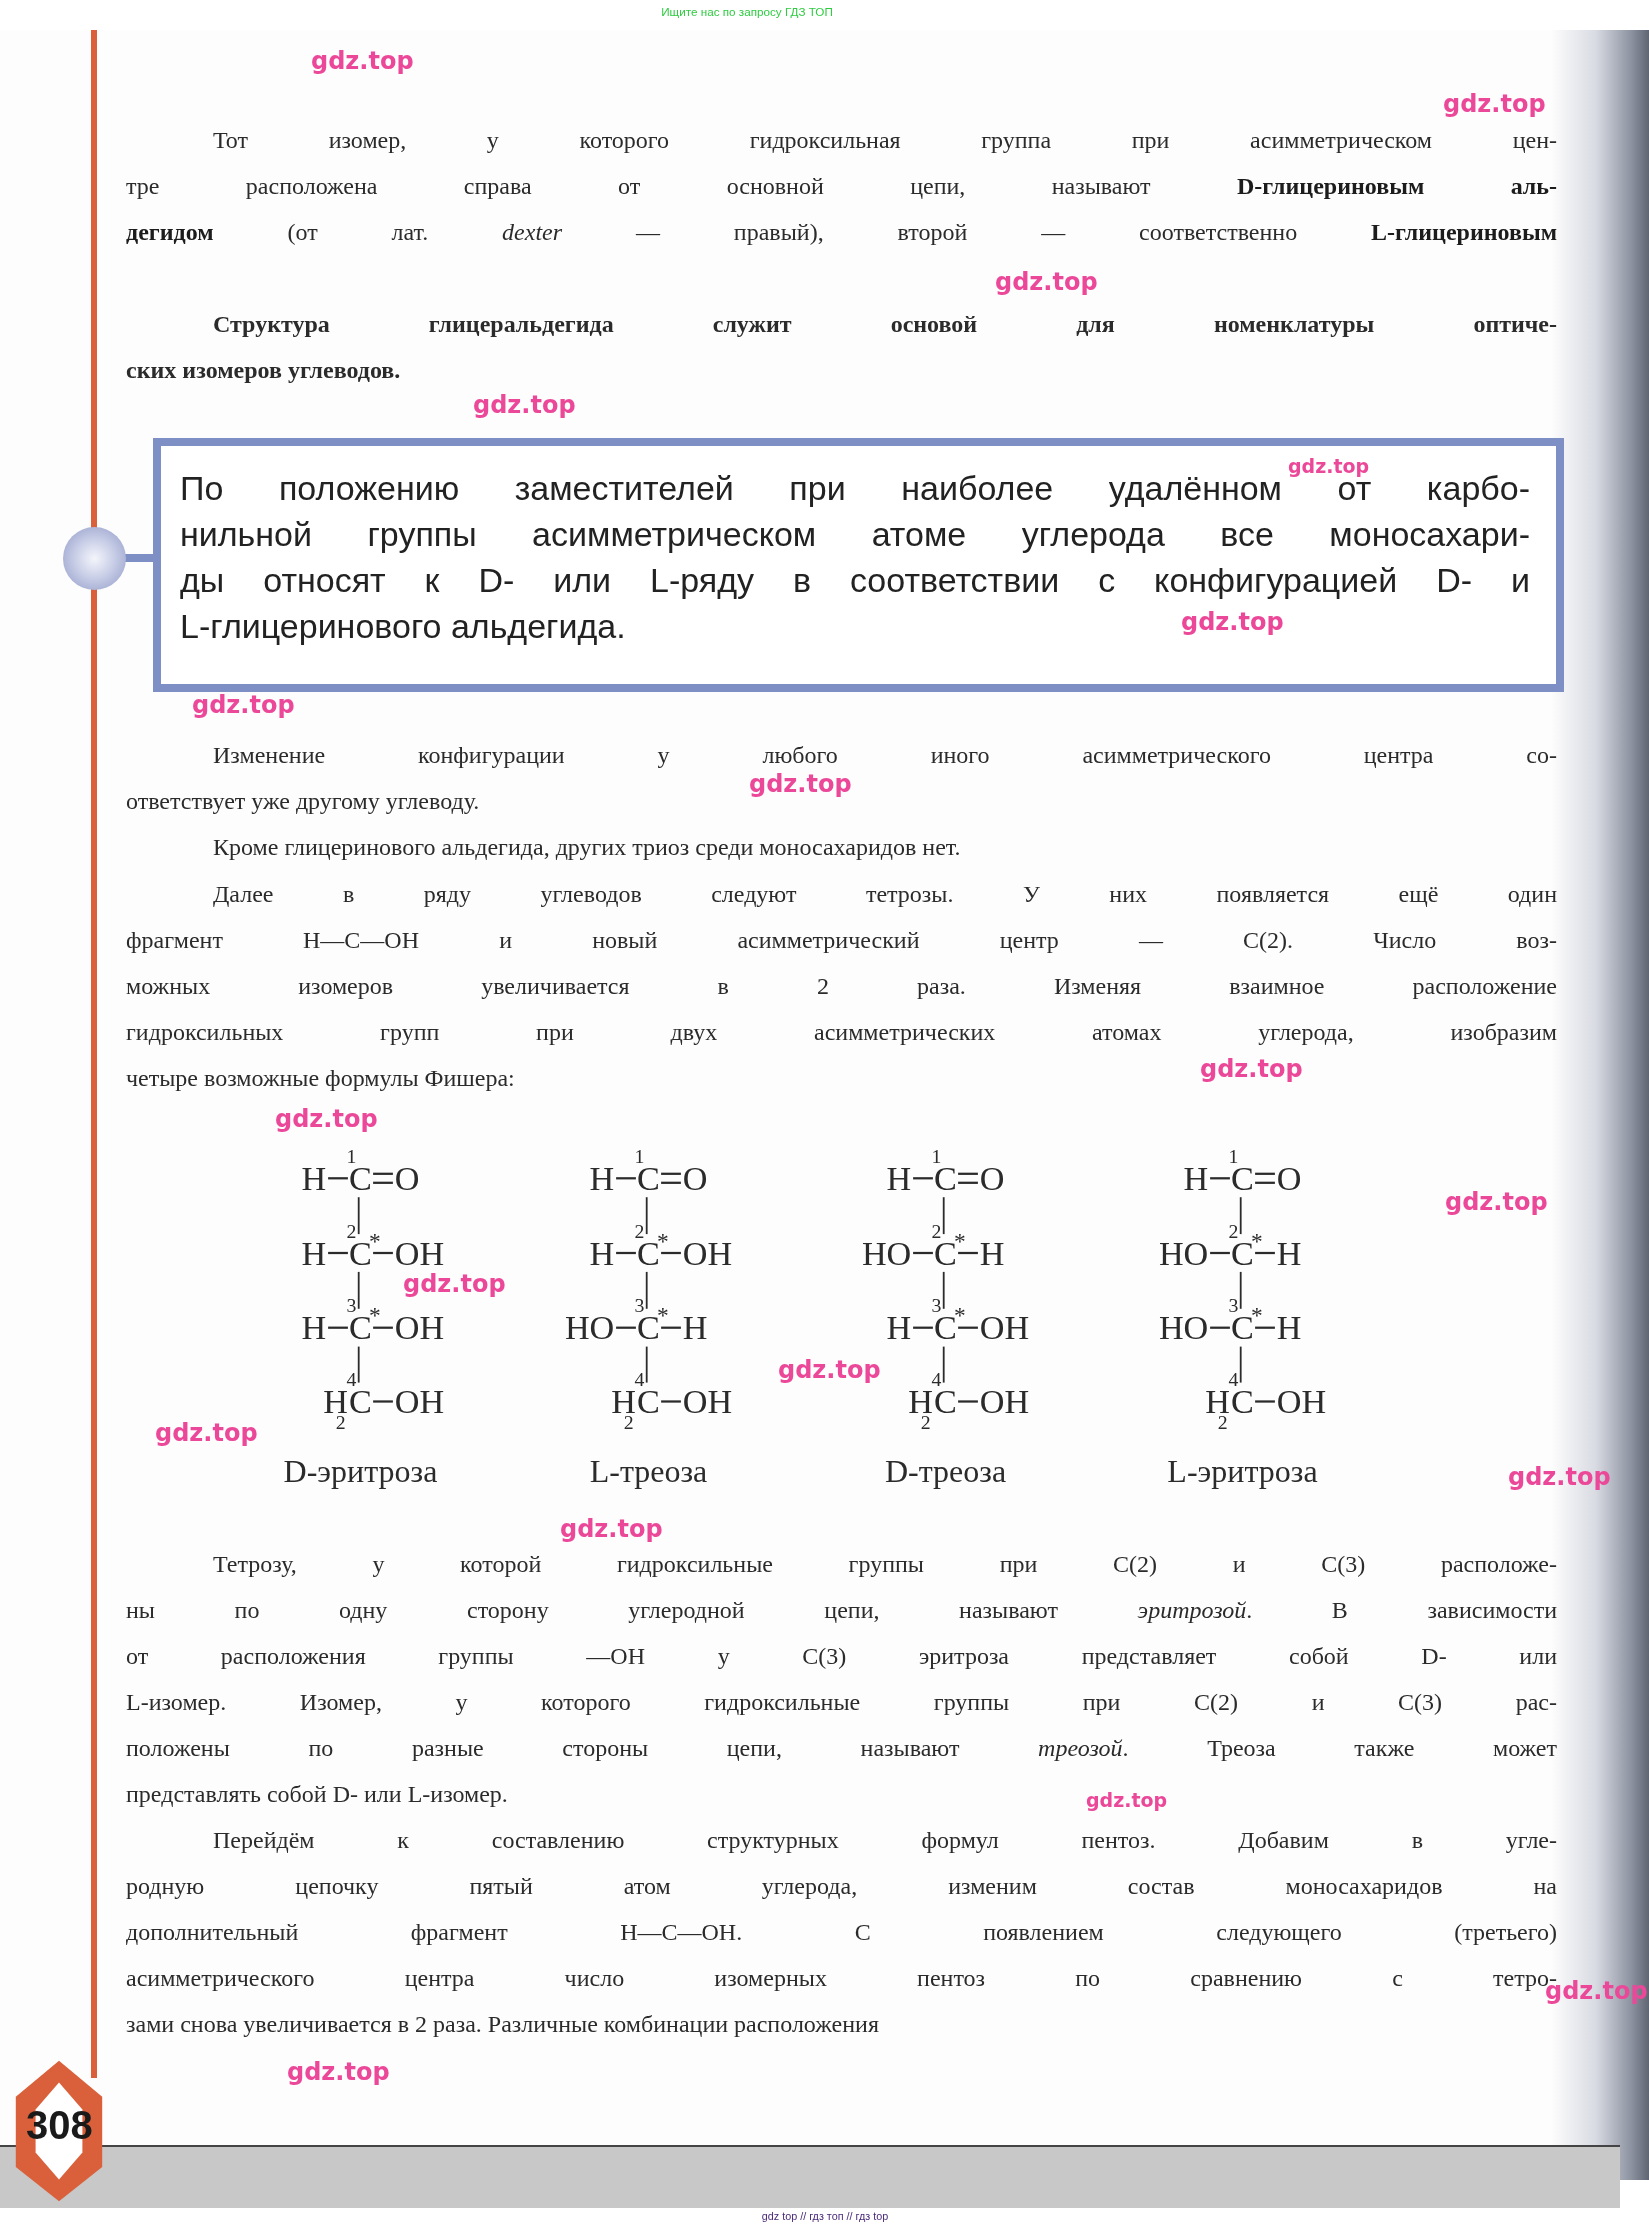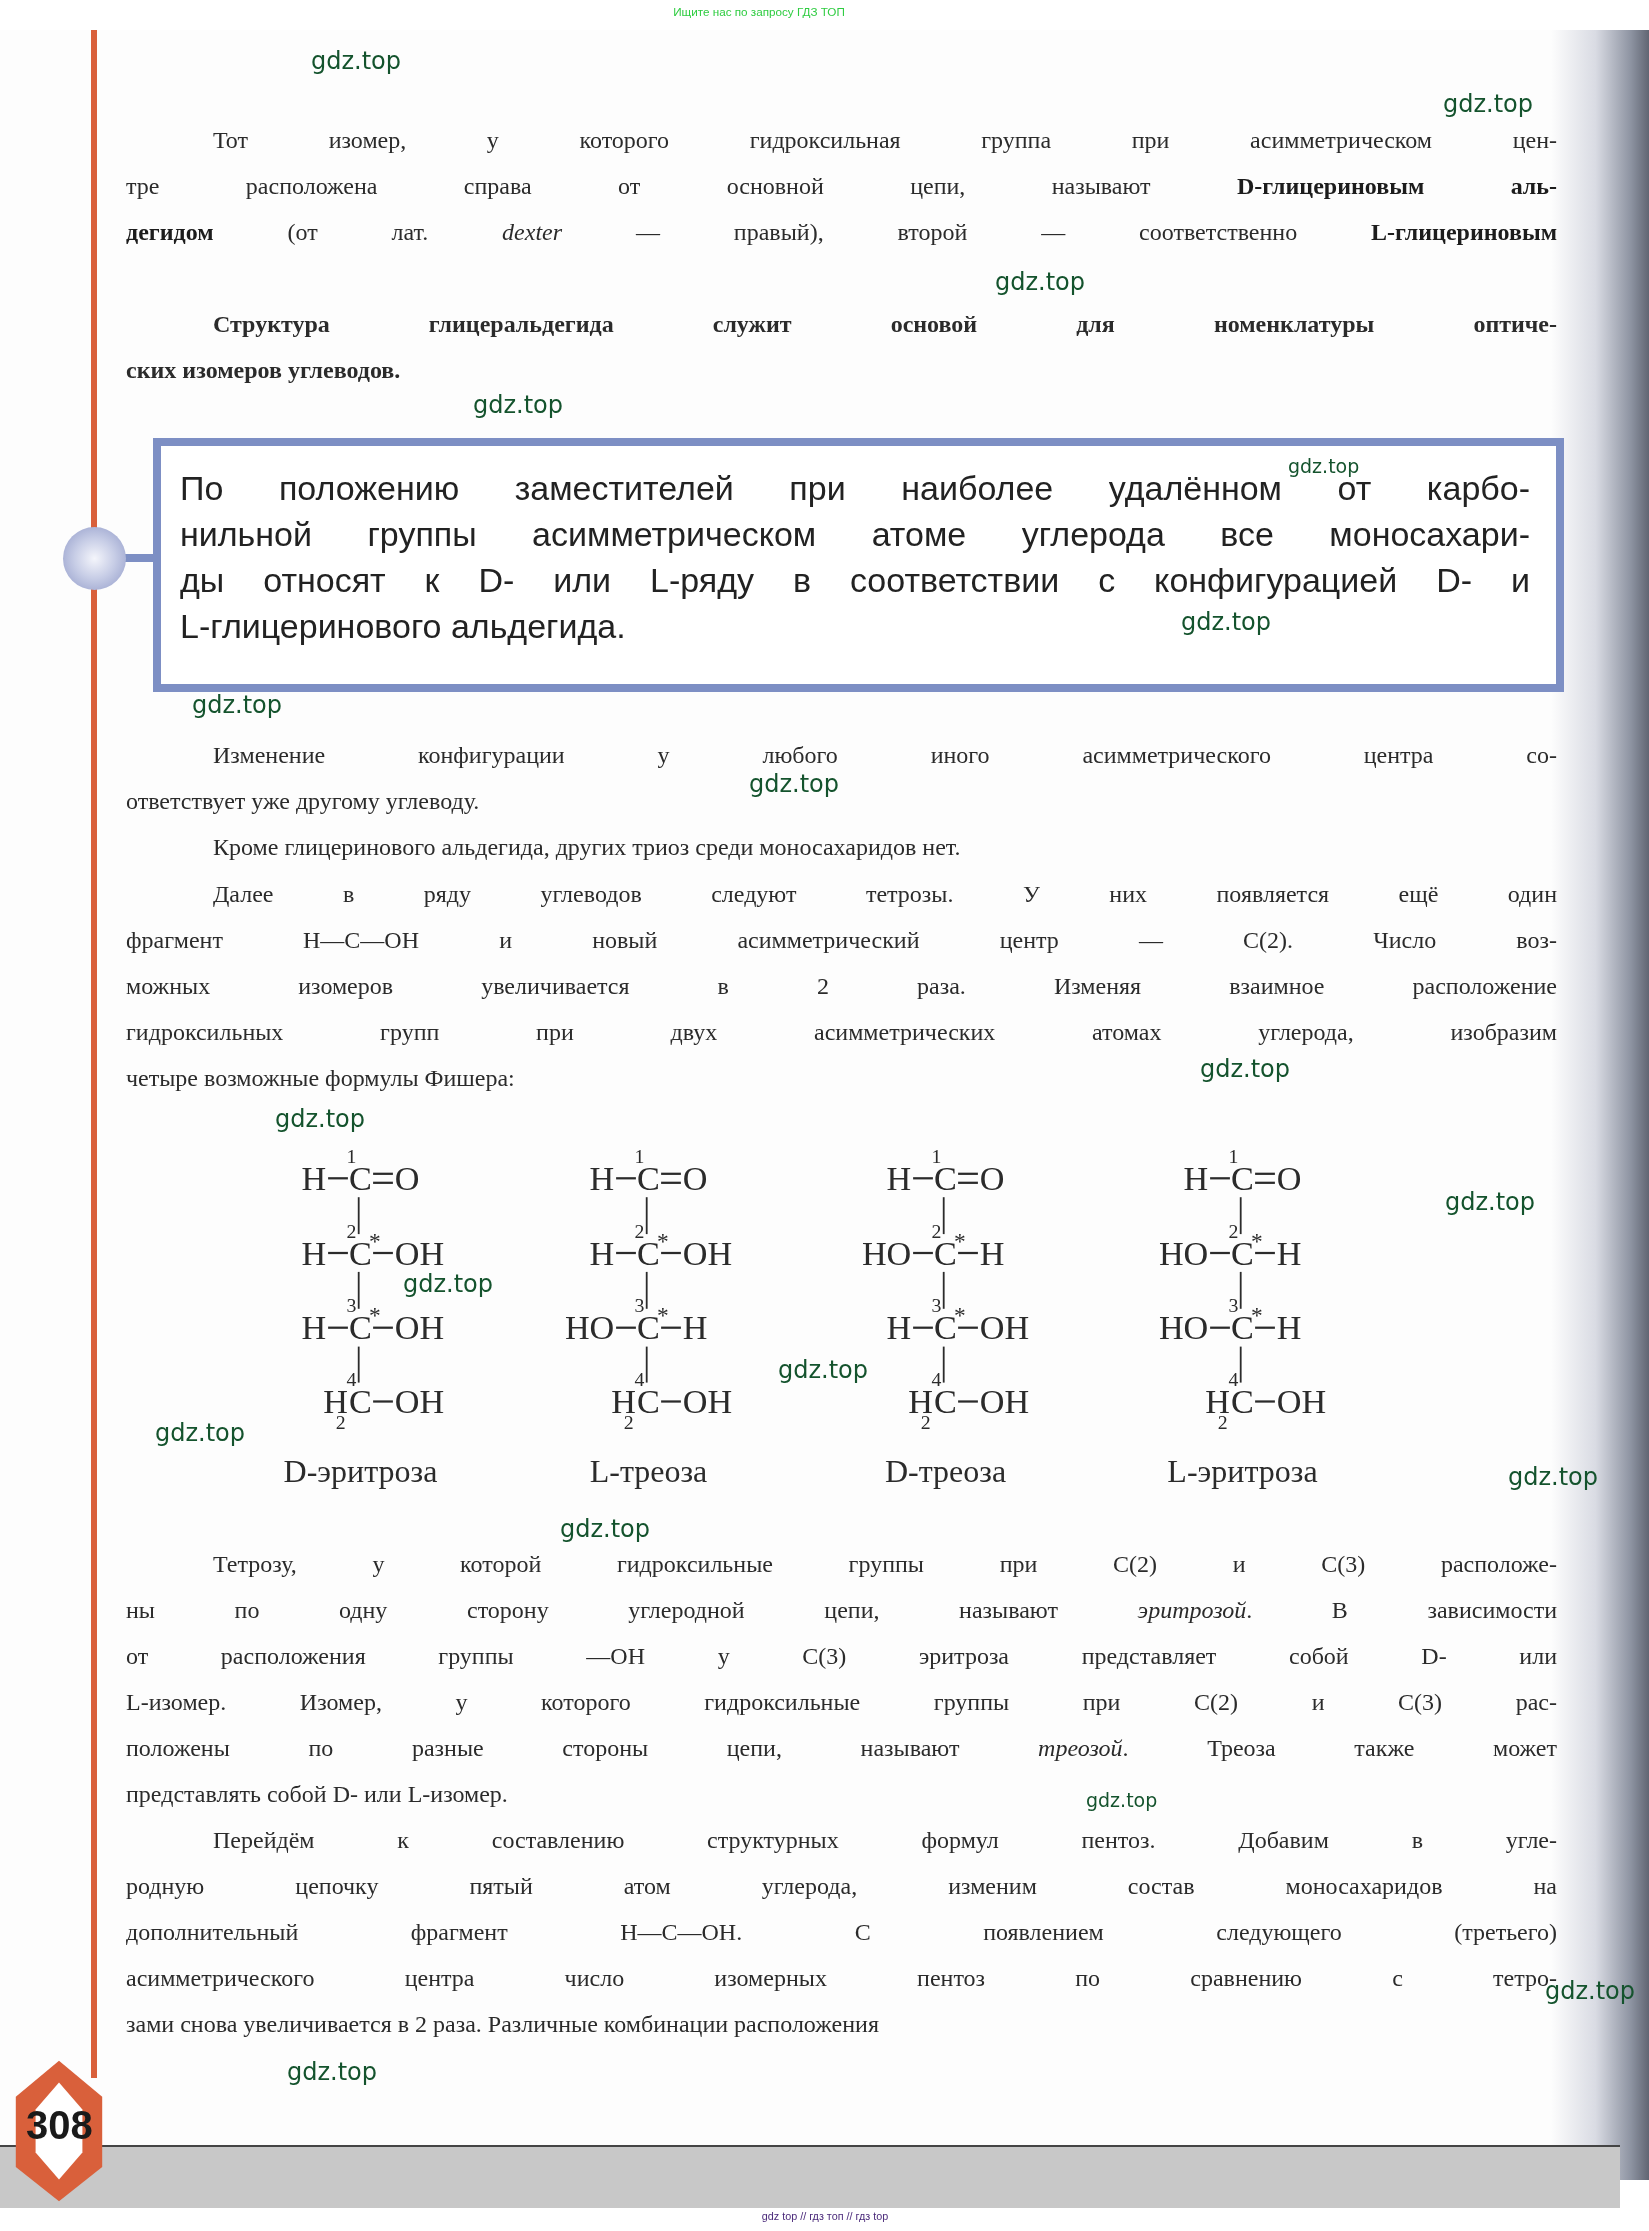--- a/index.html
+++ b/index.html
@@ -3,21 +3,21 @@
 <meta charset="utf-8">
 <style>
   html, body { margin: 0; padding: 0; }
   body {
     width: 1650px; height: 2231px; position: relative; overflow: hidden;
     background: #ffffff;
     font-family: "Liberation Serif", "DejaVu Serif", serif;
     color: #2b2b2b;
   }
   .top-banner {
-    position: absolute; top: 5.4px; left: 12px; width: 1494px; text-align: center;
+    position: absolute; top: 5.4px; left: 0; width: 1494px; text-align: center;
     font-family: "Liberation Sans", sans-serif; font-size: 11.7px; color: #2ecc40;
   }
   .page {
     position: absolute; left: 0; top: 30px; width: 1650px; height: 2150px;
     background: #fdfdfd;
   }
   .page-edge {
     position: absolute; right: 0; top: 30px; width: 99px; height: 2150px;
     background: linear-gradient(to right, rgba(255,255,255,0) 0%, #d9dbe3 45%, #8f95a3 80%, #5e6370 100%);
   }
@@ -59,21 +59,21 @@
     font-family: "Liberation Sans", sans-serif; font-size: 34px; line-height: 46px; color: #222;
   }
   .rule-text .line { display: block; text-align: justify; text-align-last: justify; white-space: nowrap; }
   .rule-text .line.last { text-align-last: left; }
   .bullet {
     position: absolute; left: 63px; top: 527px; width: 63px; height: 63px; border-radius: 50%;
     background: radial-gradient(circle at 50% 50%, #f4f5fb 0%, #c7cde6 45%, #8d97c6 100%);
   }
   .bullet-stem { position: absolute; left: 124px; top: 554px; width: 31px; height: 8px; background: #7d8fc4; }
   .wm {
-    position: absolute; font-family: "DejaVu Sans", sans-serif; font-size: 24px; color: #14532d;
+    position: absolute; font-family: "DejaVu Sans", sans-serif; font-size: 24px; color: #ec4899; font-weight: bold;
   }
   .wm.small { font-size: 19px; }
   .fischer { position: absolute; top: 1136px; font-size: 34px; }
   .fischer svg { overflow: visible; }
   .fischer text { font-family: "Liberation Serif", serif; fill: #2b2b2b; }
   .fischer .label {
     position: absolute; top: 317px; width: 234px; text-align: center; font-size: 32px; white-space: nowrap;
   }
 </style>
 </head>

